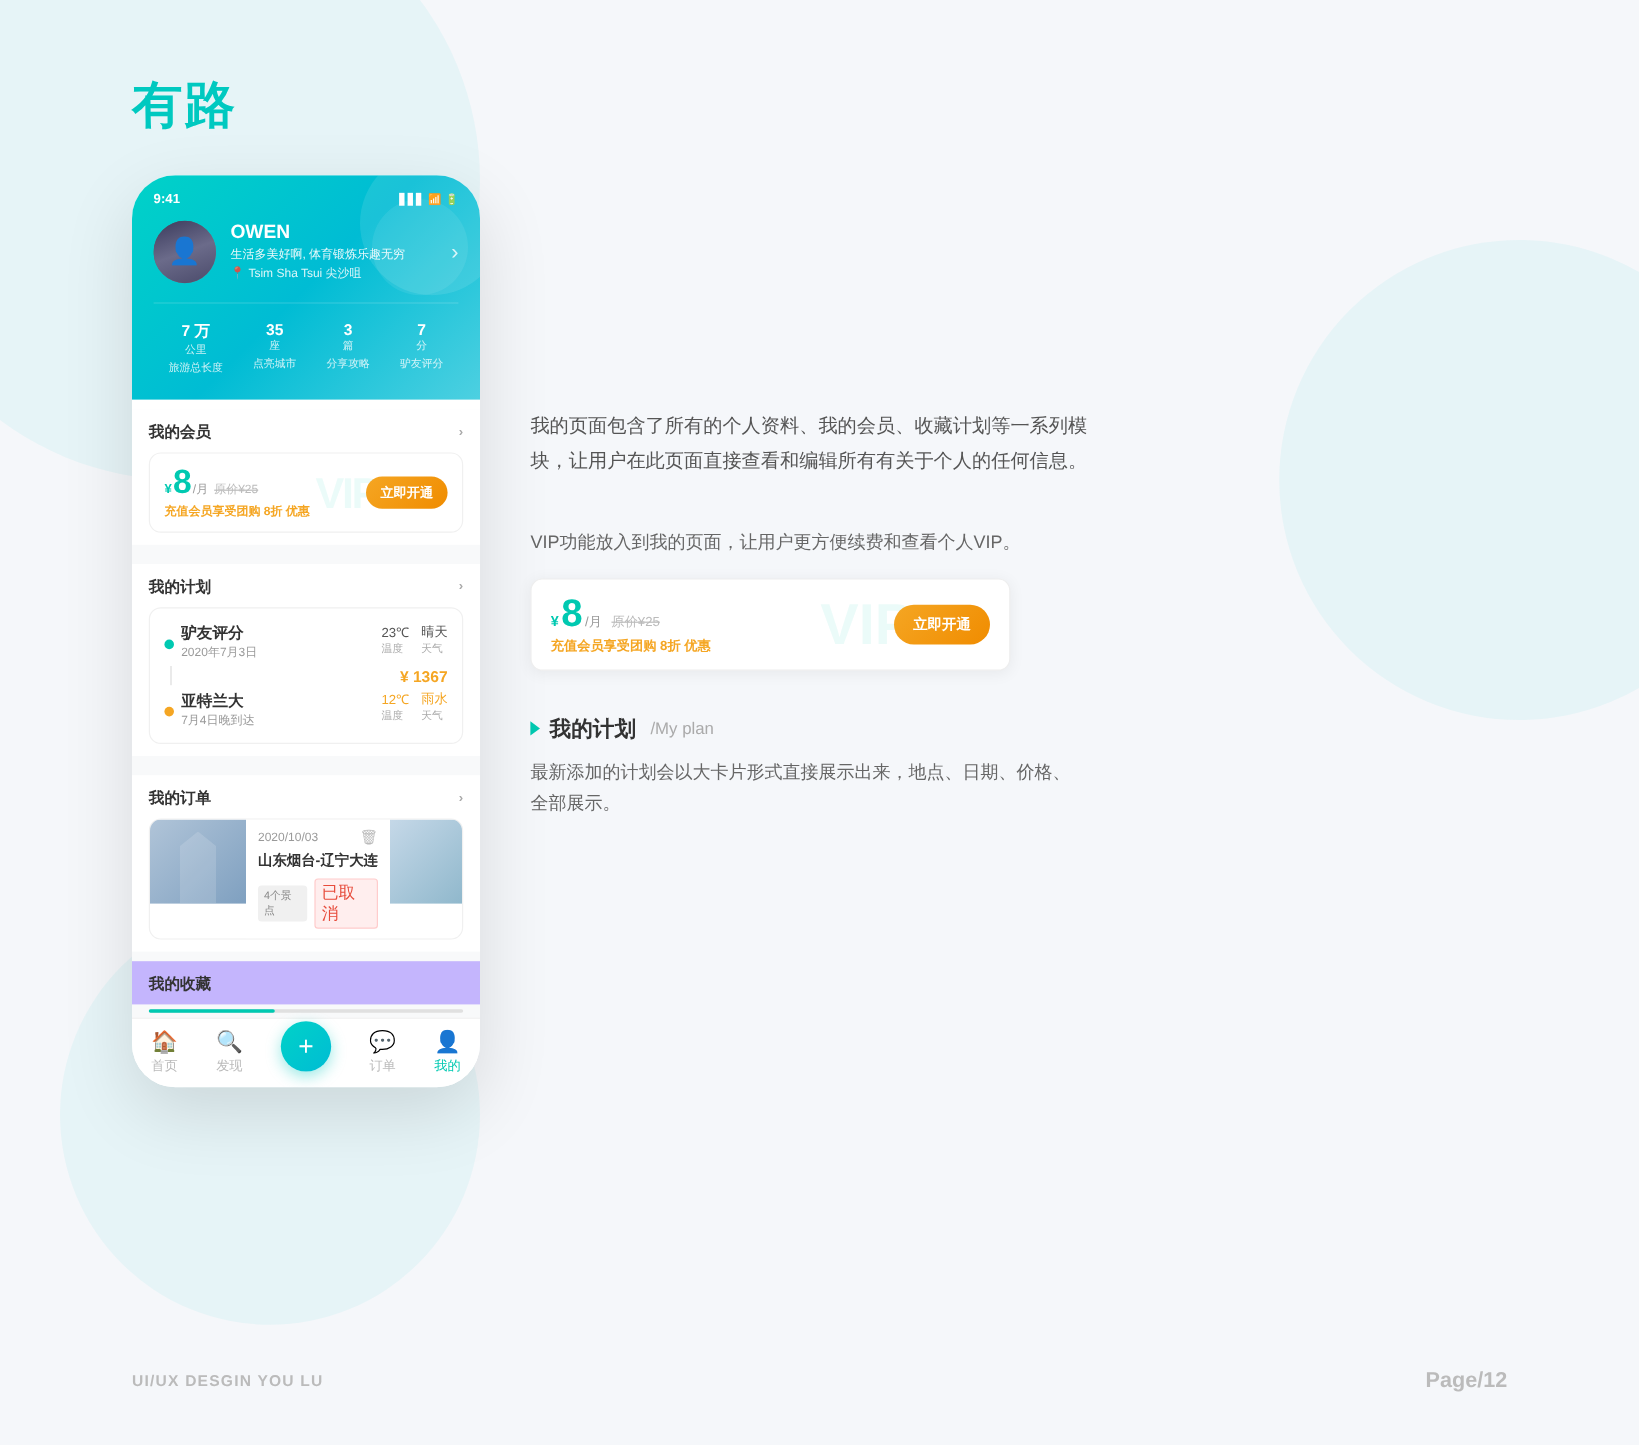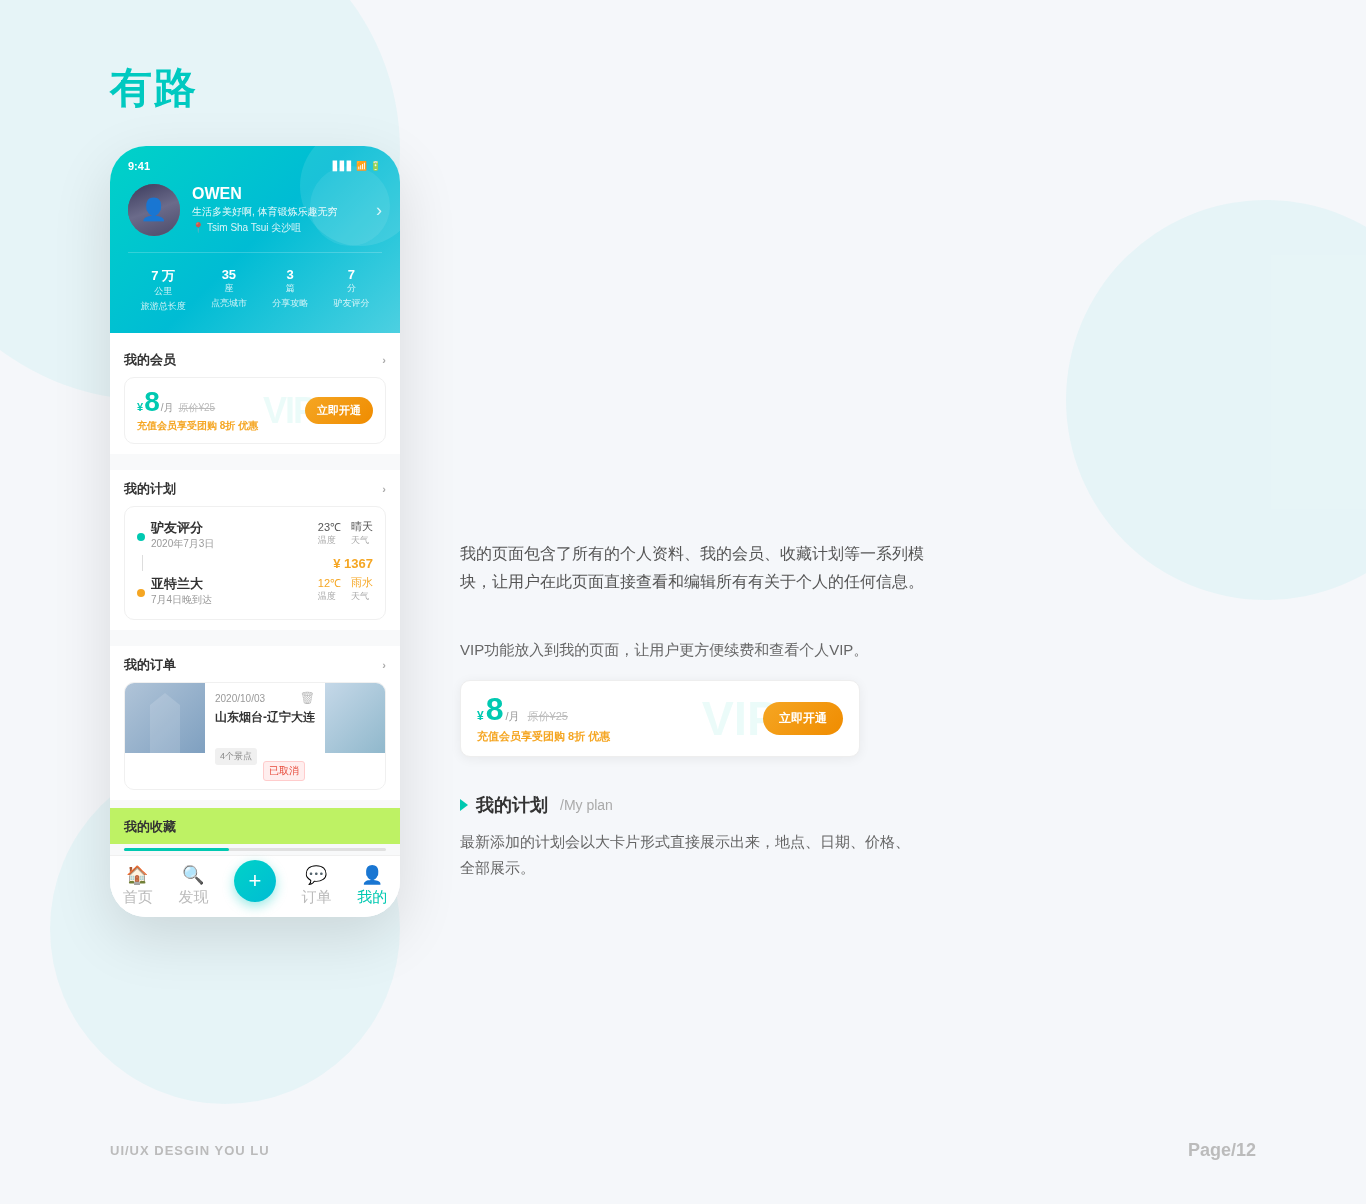--- a/index.html
+++ b/index.html
@@ -53,22 +53,22 @@
     .logo-text {
       font-size: 42px;
       font-weight: 900;
       color: #00c9c0;
       letter-spacing: 2px;
     }
 
     
     .content-area {
       display: flex;
-      gap: 60px;
-      align-items: flex-end;
+      gap: 42px;
+      align-items: center;
     }
 
     
     .phone-wrapper {
       flex: 0 0 290px;
       position: relative;
     }
     .phone-mockup {
       width: 290px;
       background: #fff;
@@ -325,30 +325,29 @@
     .order-tag-gray {
       background: #f0f0f0;
       color: #888;
       font-size: 9px;
       border-radius: 3px;
       padding: 2px 5px;
     }
     .order-tag-red {
       background: #fee;
       color: #e74c3c;
-      font-size: 10px;
+      font-size: 14px;
       border-radius: 3px;
       padding: 2px 5px;
       border: 1px solid #fcc;
-      margin-top: 29px;
     }
 
     
     .phone-section-label {
-      background: #bef264;
+      background: #c4b5fd;
       padding: 10px 14px 8px;
       font-size: 13px;
       font-weight: 600;
       color: #333;
     }
 
     
     .phone-nav {
       background: #fff;
       border-top: 1px solid #f0f0f0;
@@ -358,21 +357,21 @@
       padding: 8px 0 10px;
     }
     .nav-item {
       display: flex;
       flex-direction: column;
       align-items: center;
       gap: 2px;
     }
     .nav-icon { font-size: 18px; color: #bbb; }
     .nav-icon.active { color: #00c9b1; }
-    .nav-label { font-size: 15px; color: #bbb; }
+    .nav-label { font-size: 11px; color: #bbb; }
     .nav-label.active { color: #00c9b1; }
     .nav-add {
       width: 42px;
       height: 42px;
       border-radius: 50%;
       background: linear-gradient(135deg, #00d2c8, #00bcd4);
       display: flex;
       align-items: center;
       justify-content: center;
       color: #fff;

